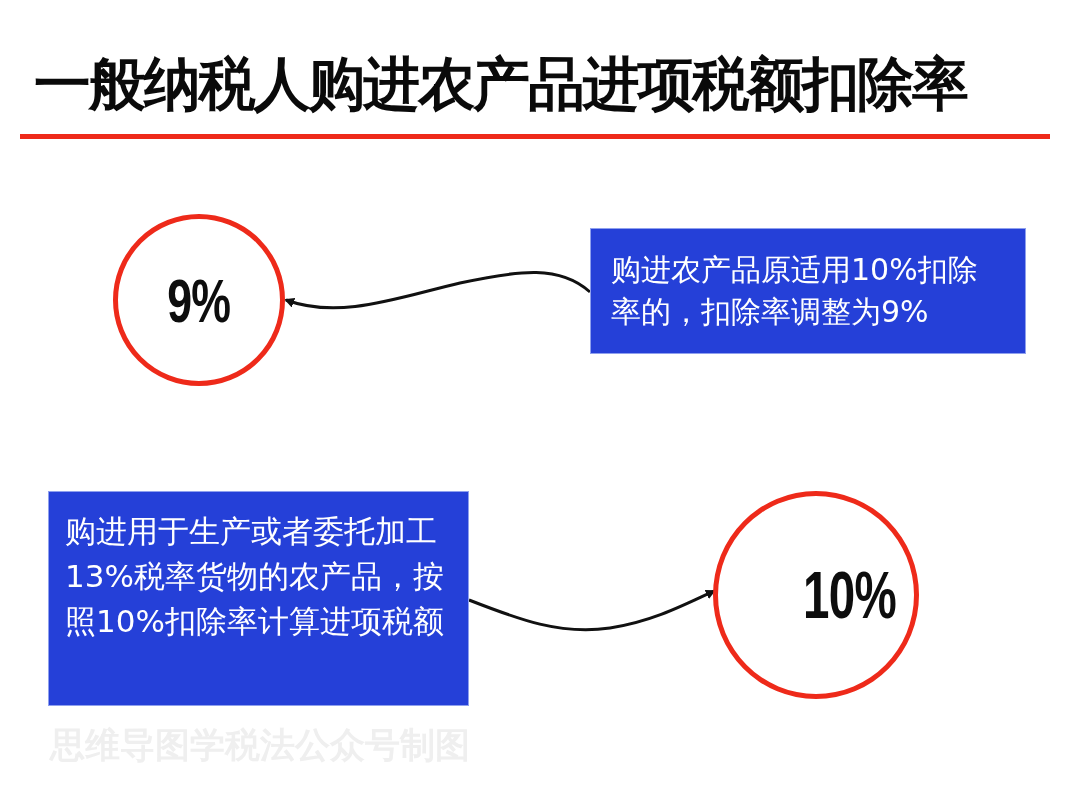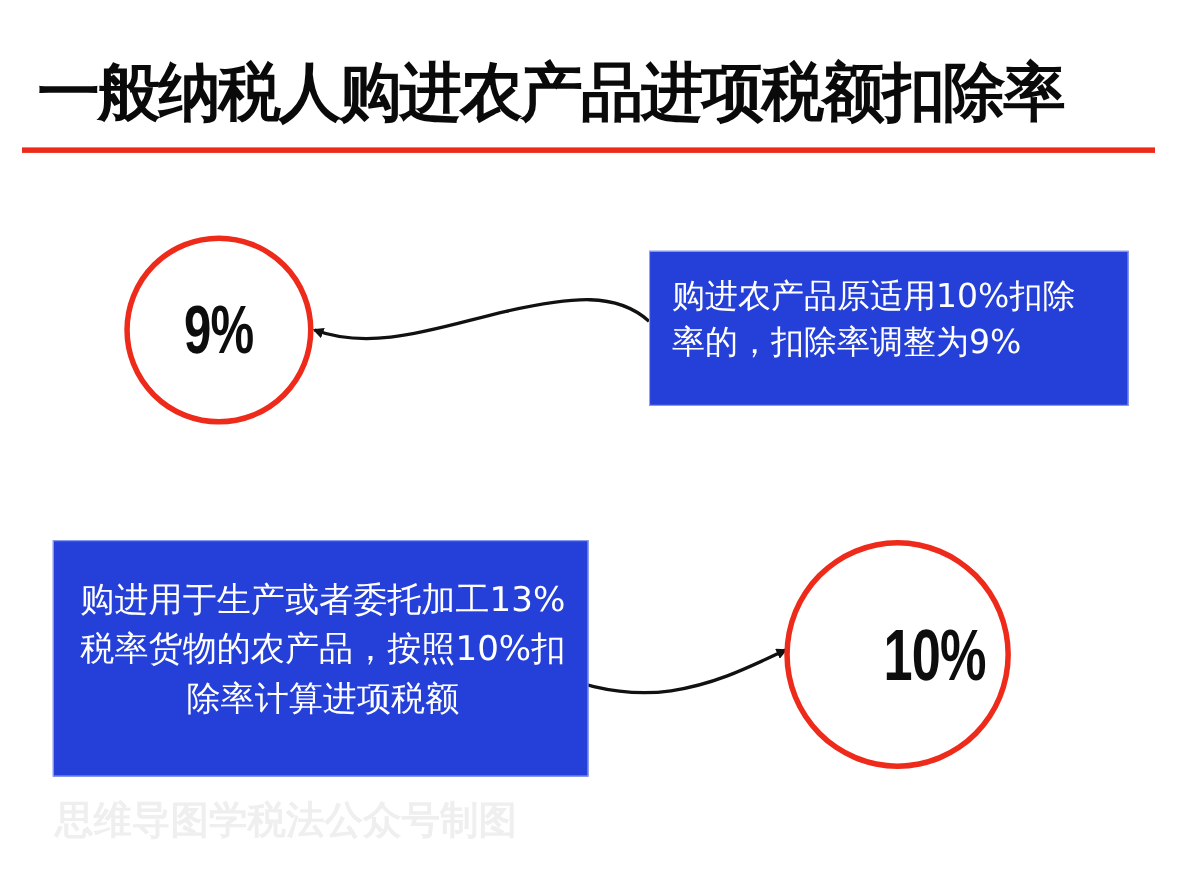--- a/index.html
+++ b/index.html
@@ -27,26 +27,26 @@
     }
     #c1 { left: 113px; top: 214px; width: 172px; height: 172px; }
     #c1 span { font-size: 62px; }
     #c2 { left: 713px; top: 491px; width: 206px; height: 208px; justify-content: flex-end; }
     #c2 span { font-size: 66px; }
     .box {
       position: absolute; background: #2540d8; color: #ffffff; box-sizing: border-box;
       border: 1px solid #8fa0ee;
     }
     #b1 {
-      left: 590px; top: 228px; width: 436px; height: 141px;
+      left: 590px; top: 228px; width: 436px; height: 126px;
       font-size: 30px; line-height: 42px; padding: 20px 24px 0 20px; text-align: left;
     }
     #b2 {
-      left: 48px; top: 491px; width: 487px; height: 215px;
-      font-size: 31px; line-height: 45px; padding: 31px 12px 0 16px; text-align: center;
+      left: 48px; top: 491px; width: 421px; height: 215px;
+      font-size: 31px; line-height: 45px; padding: 17px 12px 0 16px;
     }
     .watermark {
       position: absolute; left: 50px; top: 722px; font-size: 35px; font-weight: bold;
       color: #efefef; letter-spacing: 0px; white-space: nowrap;
     }
     svg.arrows { position: absolute; left: 0; top: 0; }
   </style>
 </head>
 <body>
 

